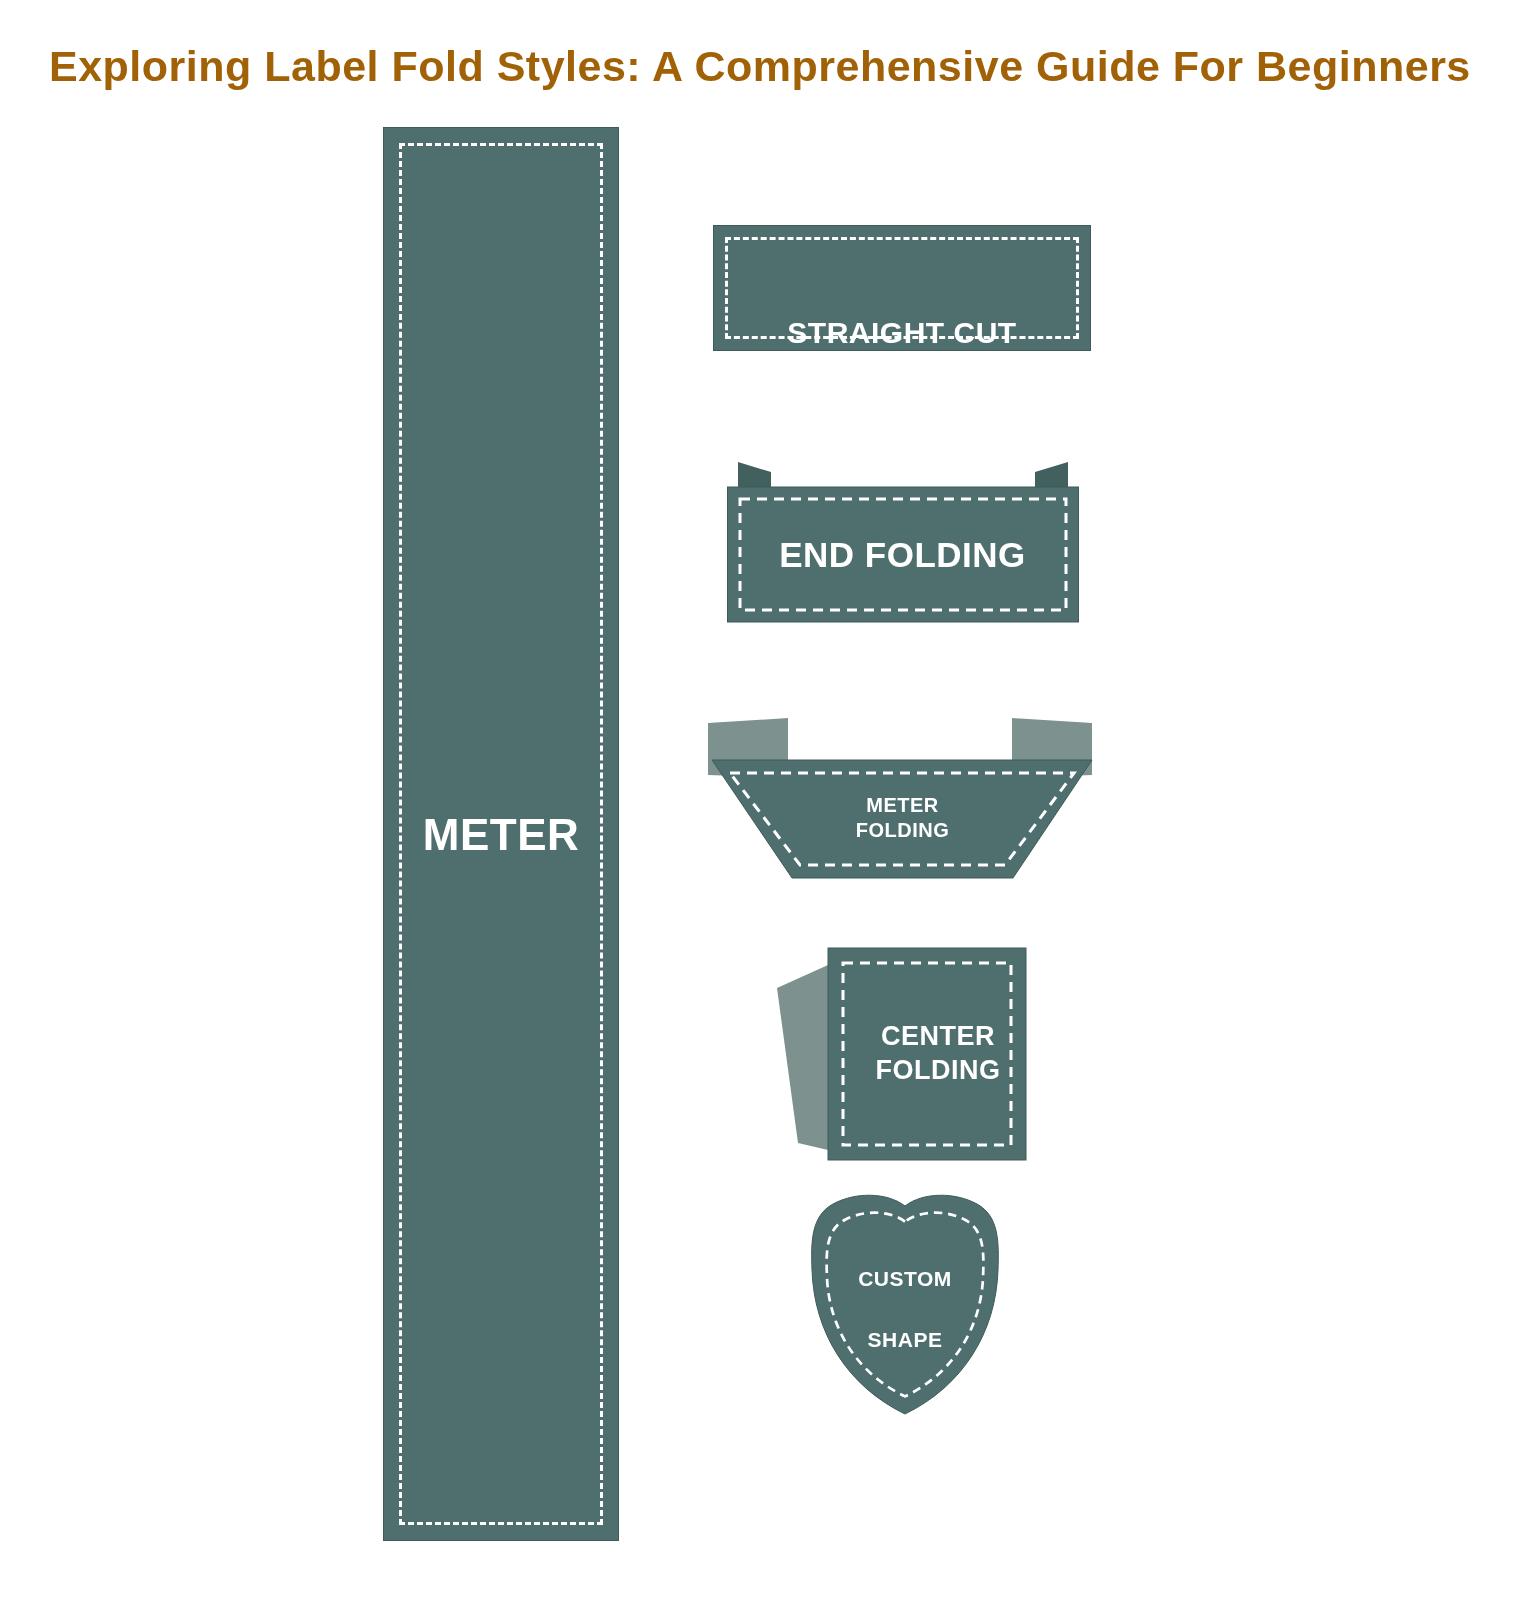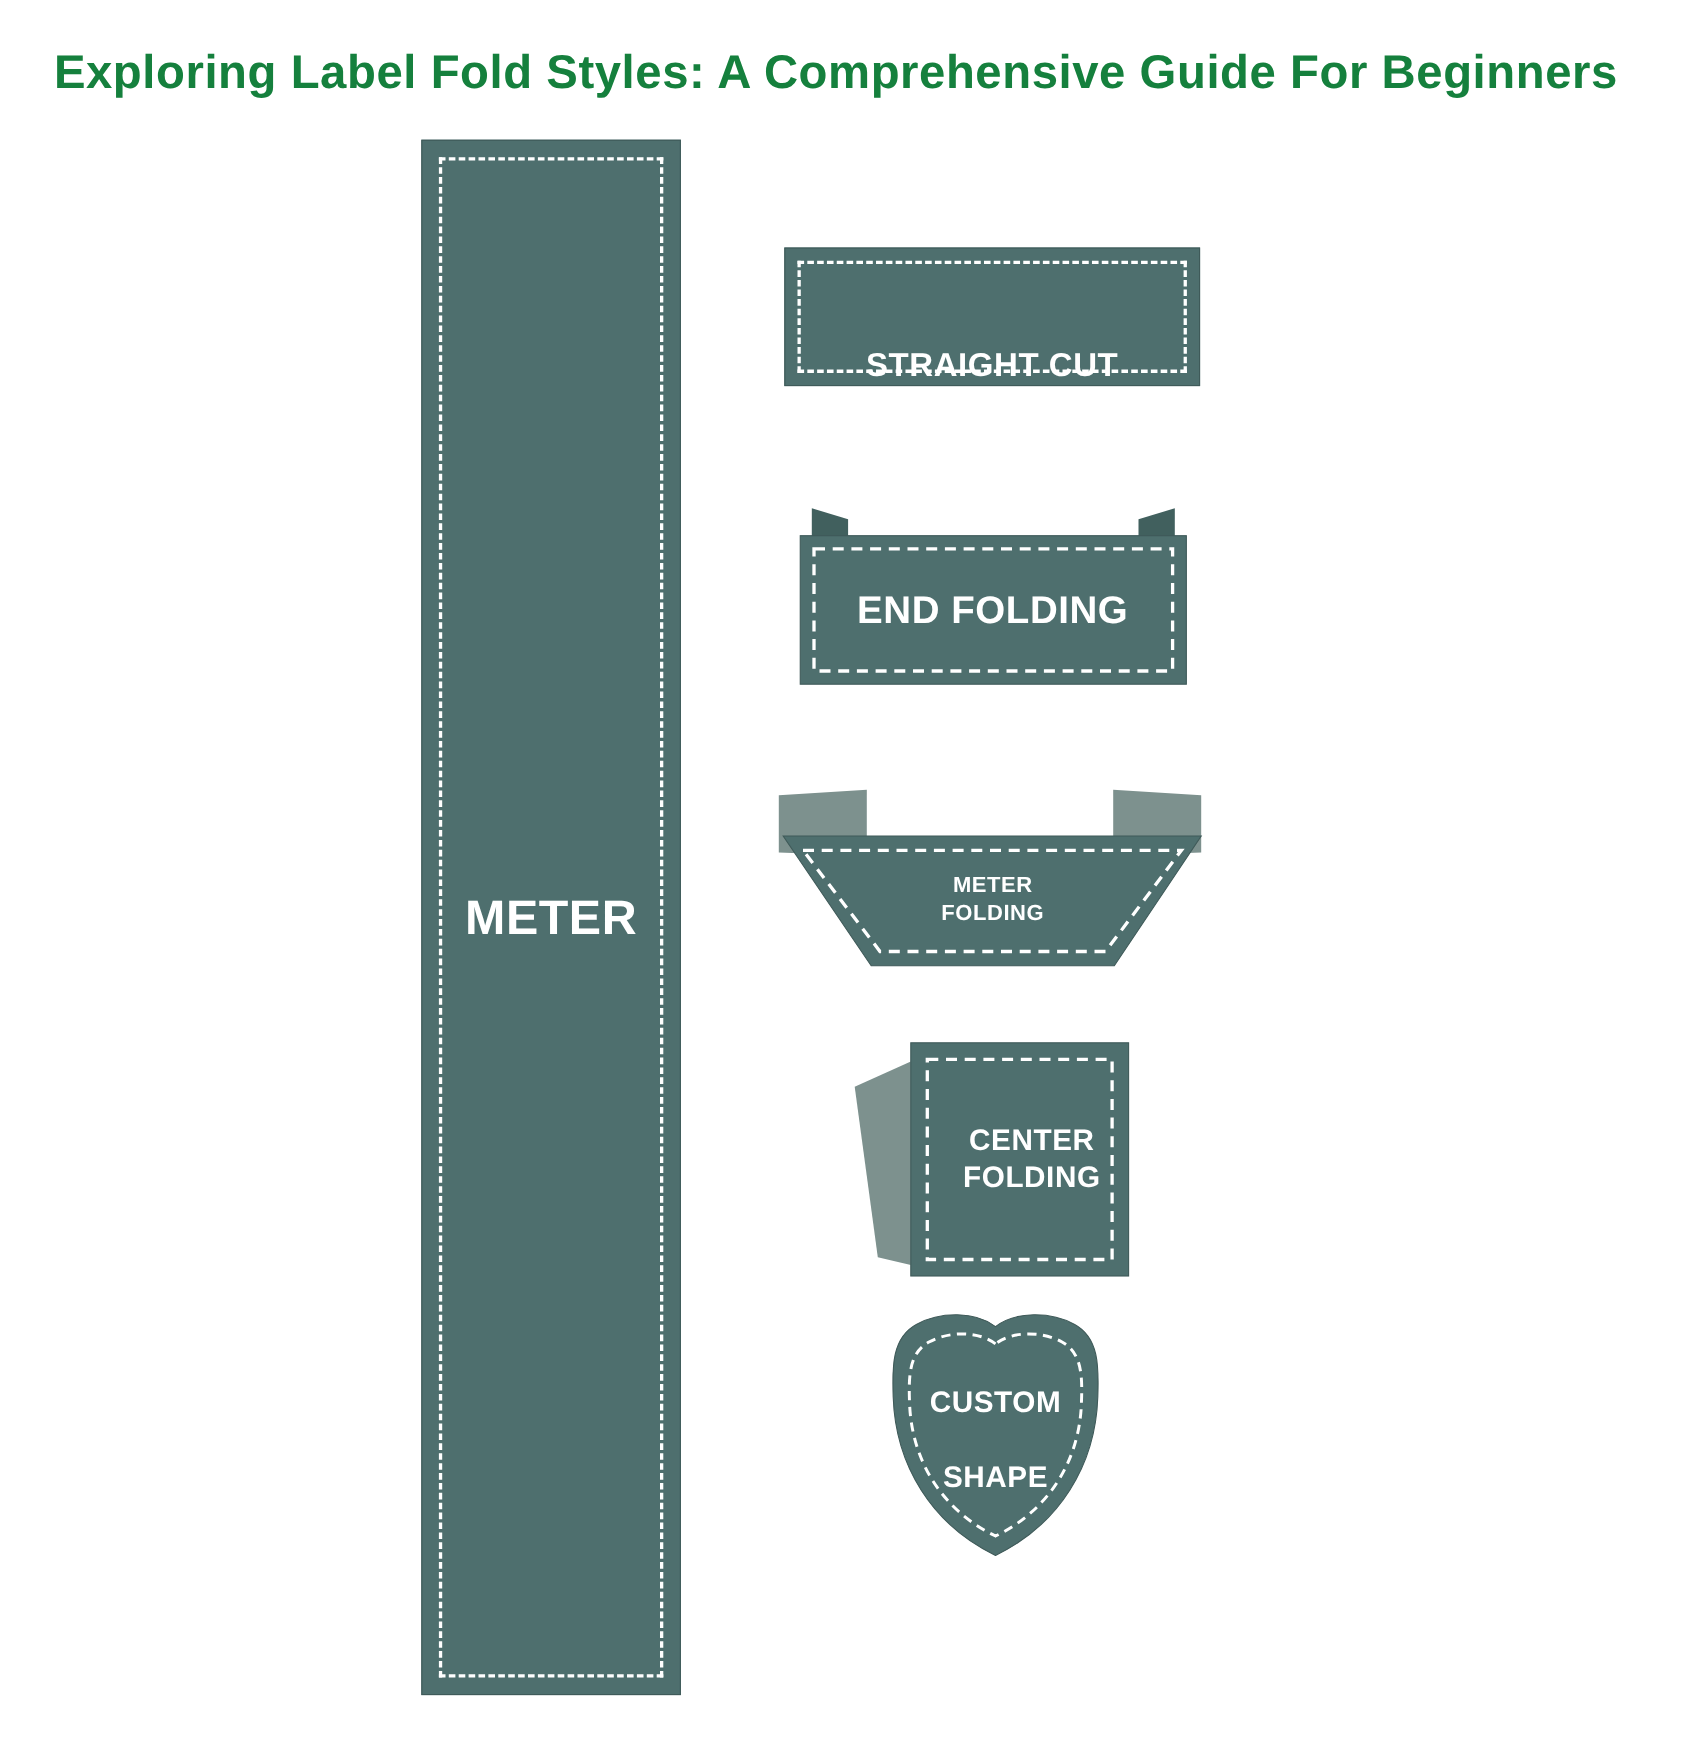--- a/index.html
+++ b/index.html
@@ -15,21 +15,21 @@
     background: #ffffff;
     overflow: hidden;
   }
   .title {
     position: absolute;
     left: 49px;
     top: 42px;
     width: 1440px;
     font-size: 43px;
     font-weight: bold;
-    color: #15803d;
+    color: #a16207;
     letter-spacing: 0.5px;
     white-space: nowrap;
   }
   .teal-rect {
     position: absolute;
     background: #4e6f6e;
     border: 1px solid #3f5a59;
     box-sizing: border-box;
   }
   .dash-inner {
@@ -53,21 +53,21 @@
   .roll-shape       { left: 383px; top: 127px;  width: 236px; height: 1414px; }
   .roll-label       { left: 383px; top: 127px;  width: 236px; height: 1414px; font-size: 44px; }
 
   .straight-shape   { left: 713px; top: 225px;  width: 378px; height: 126px; }
   .straight-label   { left: 713px; top: 225px;  width: 378px; height: 126px; font-size: 30px; justify-content: flex-end; }
 
   .svg-abs { position: absolute; }
   .end-label        { left: 727px; top: 487px;  width: 351px; height: 135px; font-size: 35px; }
   .meter-label      { left: 780px; top: 778px;  width: 245px; height: 80px;  font-size: 20px; align-items: center; }
   .center-label     { left: 828px; top: 948px;  width: 220px; height: 212px; font-size: 27px; }
-  .custom-label     { left: 805px; top: 1262px; width: 200px; height: 95px;  font-size: 27px; gap: 34px; }
+  .custom-label     { left: 805px; top: 1262px; width: 200px; height: 95px;  font-size: 21px; gap: 34px; }
 </style>
 </head>
 <body>
 
 <div class="page">
 
   <div class="title">Exploring Label Fold Styles: A Comprehensive Guide For Beginners</div>
 
   <div class="teal-rect roll-shape">
     <div class="dash-inner" style="left:15px; top:15px; right:15px; bottom:15px;"></div>

